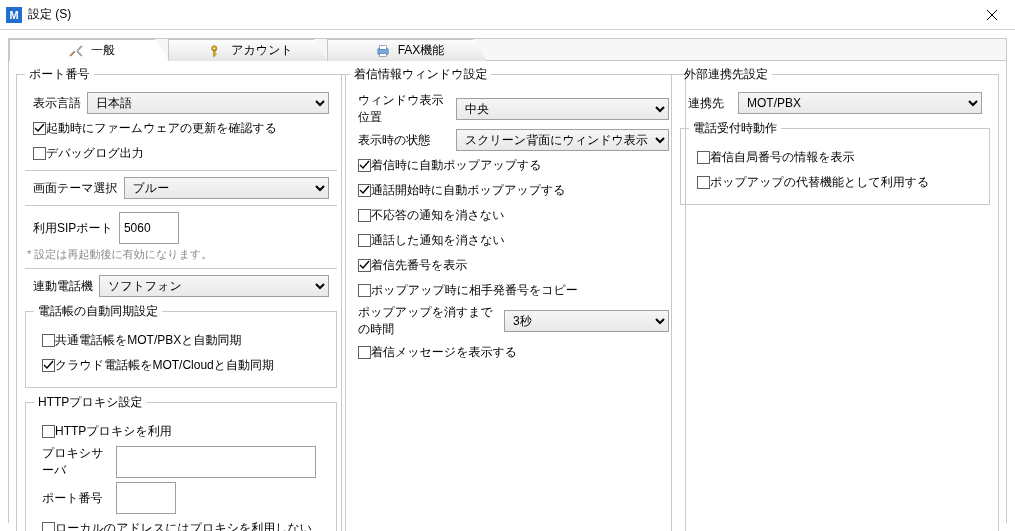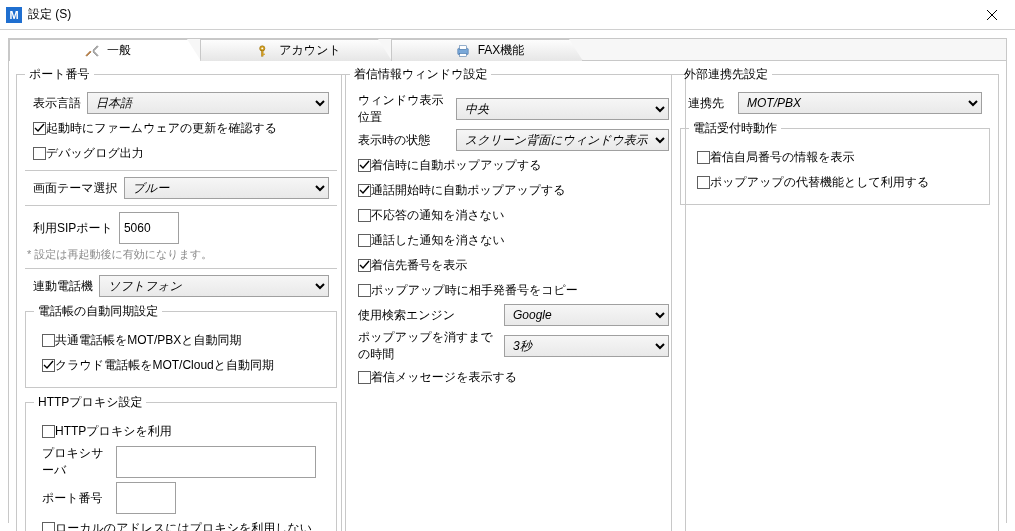--- a/index.html
+++ b/index.html
@@ -61,21 +61,21 @@
   
   .tabs{
     height:22px;
     display:flex;
     padding-left:0;
     background:#f7f7f7;
     border-bottom:1px solid var(--border-light);
   }
   .tab{
     position:relative;
-    width:192px;
+    width:160px;
     height:22px;
     display:flex;align-items:center;justify-content:center;
     font-size:12px;
     background:linear-gradient(#fdfdfd,#e6e6e6);
     border:1px solid var(--border-light);
     border-bottom:none;
     margin-right:-1px;
     gap:8px;
     padding-left:6px;
     clip-path: polygon(0 0, calc(100% - 14px) 0, 100% 100%, 0 100%);
@@ -116,21 +116,21 @@
   }
   fieldset.inner{
     border:1px solid var(--border-light);
     margin:6px 0 0 0;
     padding:6px 12px 8px 8px;
   }
   fieldset.inner>legend{padding:0 4px;font-size:12px;}
 
   .row{display:flex;align-items:center;margin:3px 8px;gap:6px;min-height:22px;}
   .row>label.lab{flex:0 0 auto;}
-  .row .grow{flex:1;font-style:italic;}
+  .row .grow{flex:1;}
 
   .hr{border:0;border-top:1px solid var(--border-light);margin:6px 0;}
 
   select.dd, .dd{
     height:22px;
     border:1px solid #a0a0a0;
     background:linear-gradient(#f6f6f6,#e9e9e9);
     font:inherit;
     padding:0 4px;
   }
@@ -380,26 +380,20 @@
           </span>
         </div>
         <div class="row">
           <span class="cb">
             <span class="box"></span>
             <span class="lbl">ポップアップ時に相手発番号をコピー</span>
           </span>
         </div>
 
         <div class="row">
-          <label class="lab lab-w2">使用検索エンジン</label>
-          <select class="dd grow">
-            <option>Google</option>
-          </select>
-        </div>
-        <div class="row">
           <label class="lab lab-w2">ポップアップを消すまでの時間</label>
           <select class="dd grow">
             <option>3秒</option>
           </select>
         </div>
 
         <div class="row">
           <span class="cb">
             <span class="box"></span>
             <span class="lbl">着信メッセージを表示する</span>

